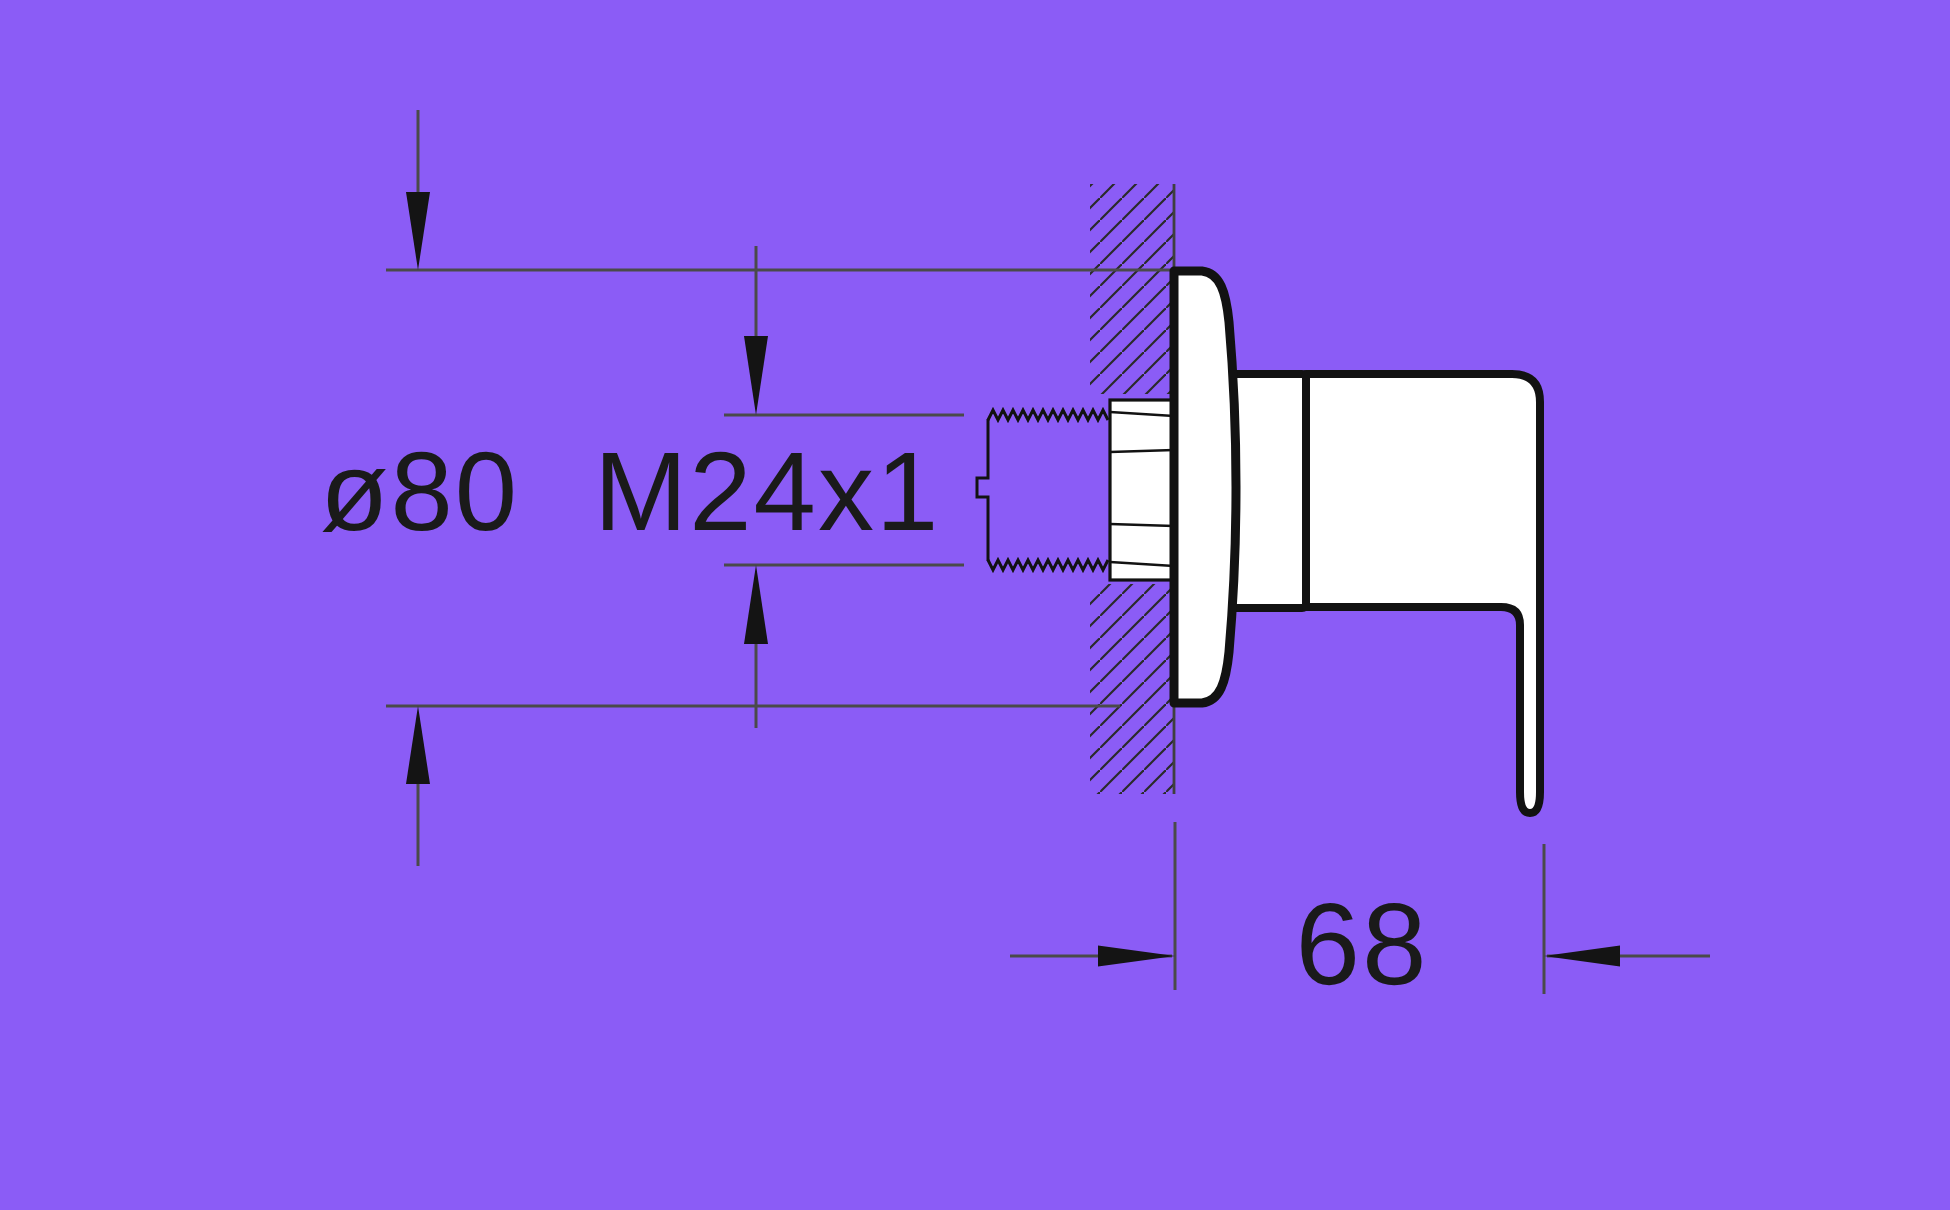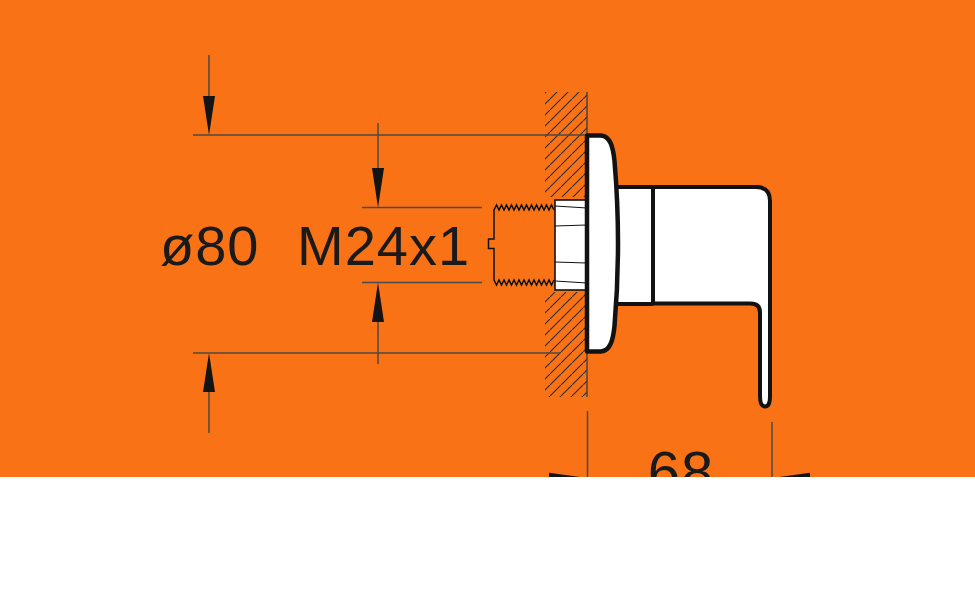--- a/index.html
+++ b/index.html
@@ -1,19 +1,19 @@
 <!DOCTYPE html>
 <html><head>
 <meta charset="utf-8">
 <style>
   html,body{margin:0;padding:0;background:#ffffff;}
   .canvas{
     position:relative;
-    width:975px;height:477px;
-    background:#f97316;
+    width:975px;height:605px;
+    background:#8b5cf6;
     font-family:"Liberation Sans", sans-serif;
     overflow:hidden;
   }
   svg{display:block;}
   .dim-label{
     font-family:"Liberation Sans", sans-serif;
     font-size:56px;
     font-weight:400;
     letter-spacing:1px;
   }

